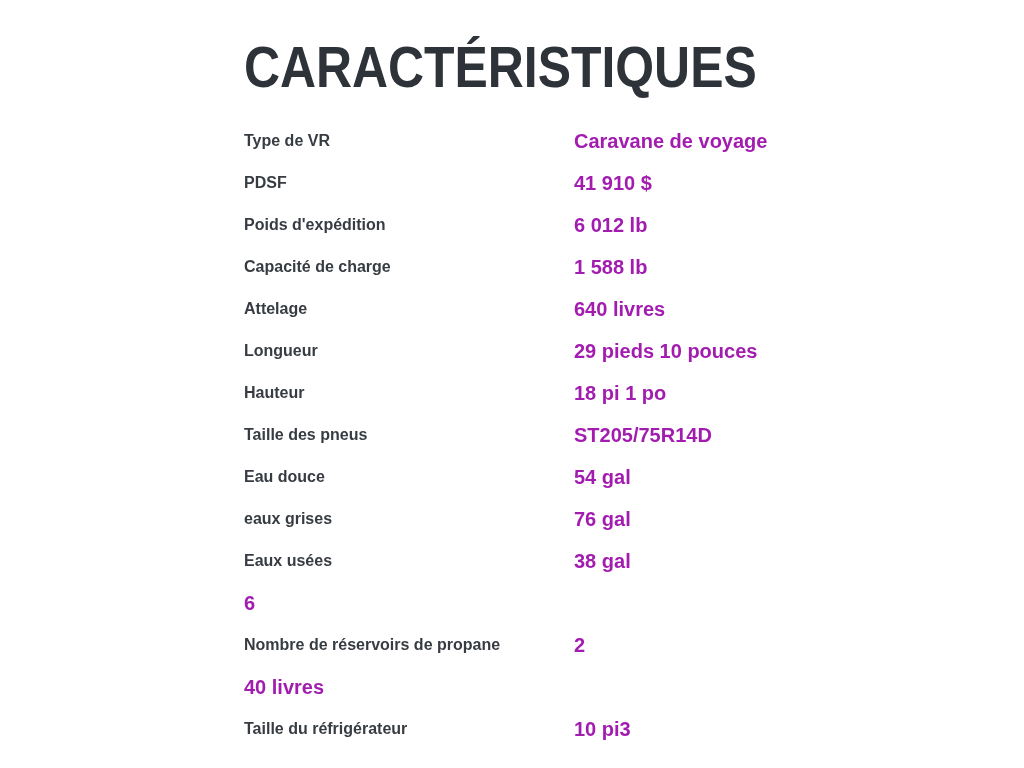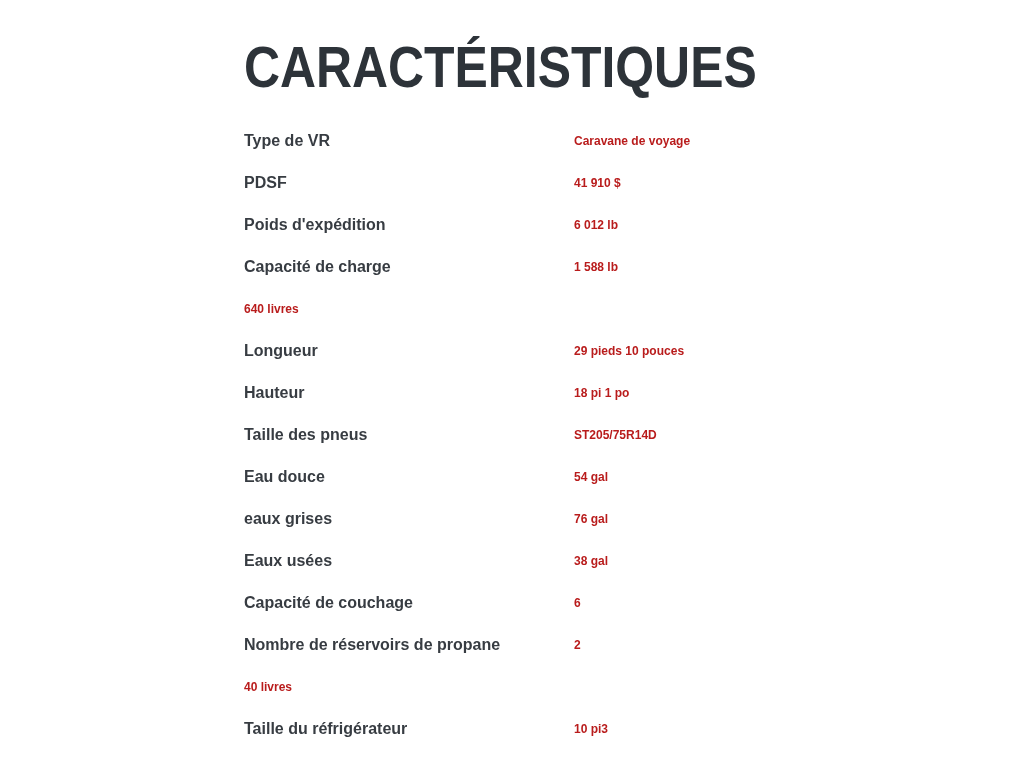--- a/index.html
+++ b/index.html
@@ -38,23 +38,23 @@
   }
   .spec-label {
     width: 330px;
     flex-shrink: 0;
     font-size: 16px;
     font-weight: bold;
     color: #373c42;
     white-space: nowrap;
   }
   .spec-value {
-    font-size: 12px;
+    font-size: 20px;
     font-weight: bold;
-    color: #b91c1c;
+    color: #a21caf;
     white-space: nowrap;
   }
 </style>
 </head>
 <body>
 
 <div class="page">
   <h1 class="page-title">CARACTÉRISTIQUES</h1>
 
   <div class="spec-table">
@@ -73,20 +73,21 @@
         <span class="spec-label">Poids d'expédition</span>
         <span class="spec-value">6 012 lb</span>
       </div>
 
       <div class="spec-row">
         <span class="spec-label">Capacité de charge</span>
         <span class="spec-value">1 588 lb</span>
       </div>
 
       <div class="spec-row">
+        <span class="spec-label">Attelage</span>
         <span class="spec-value">640 livres</span>
       </div>
 
       <div class="spec-row">
         <span class="spec-label">Longueur</span>
         <span class="spec-value">29 pieds 10 pouces</span>
       </div>
 
       <div class="spec-row">
         <span class="spec-label">Hauteur</span>
@@ -107,21 +108,20 @@
         <span class="spec-label">eaux grises</span>
         <span class="spec-value">76 gal</span>
       </div>
 
       <div class="spec-row">
         <span class="spec-label">Eaux usées</span>
         <span class="spec-value">38 gal</span>
       </div>
 
       <div class="spec-row">
-        <span class="spec-label">Capacité de couchage</span>
         <span class="spec-value">6</span>
       </div>
 
       <div class="spec-row">
         <span class="spec-label">Nombre de réservoirs de propane</span>
         <span class="spec-value">2</span>
       </div>
 
       <div class="spec-row">
         <span class="spec-value">40 livres</span>

